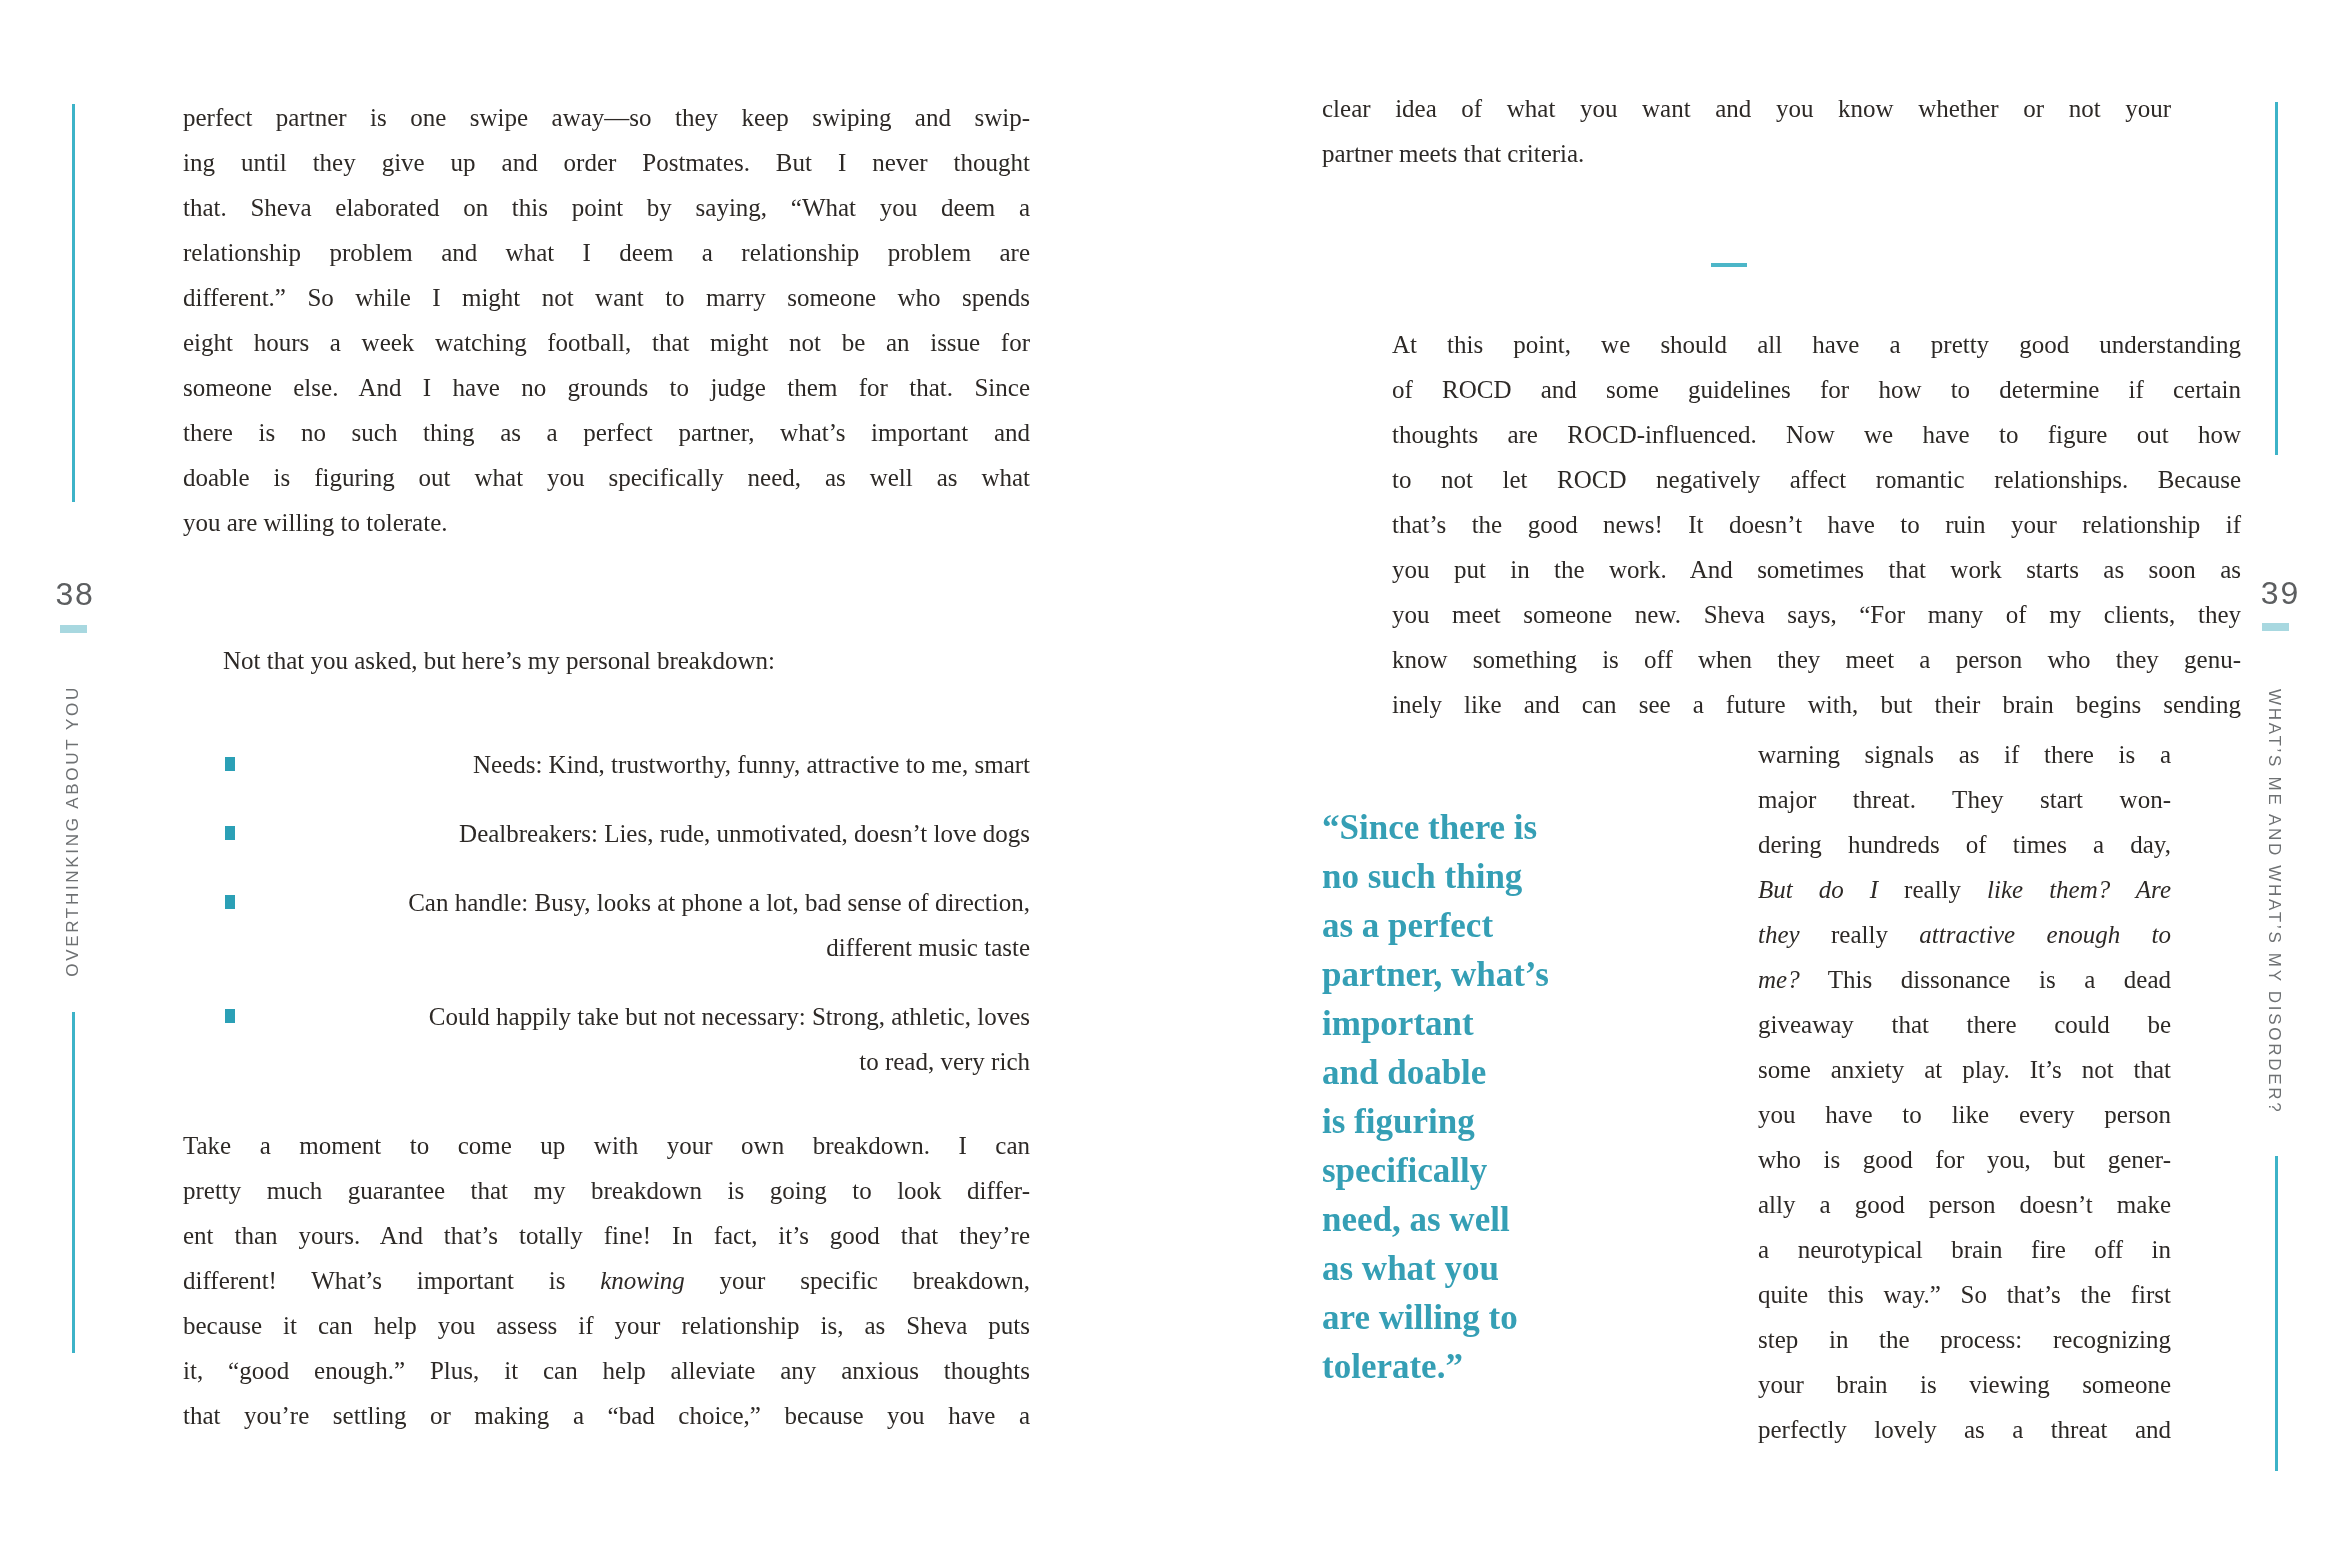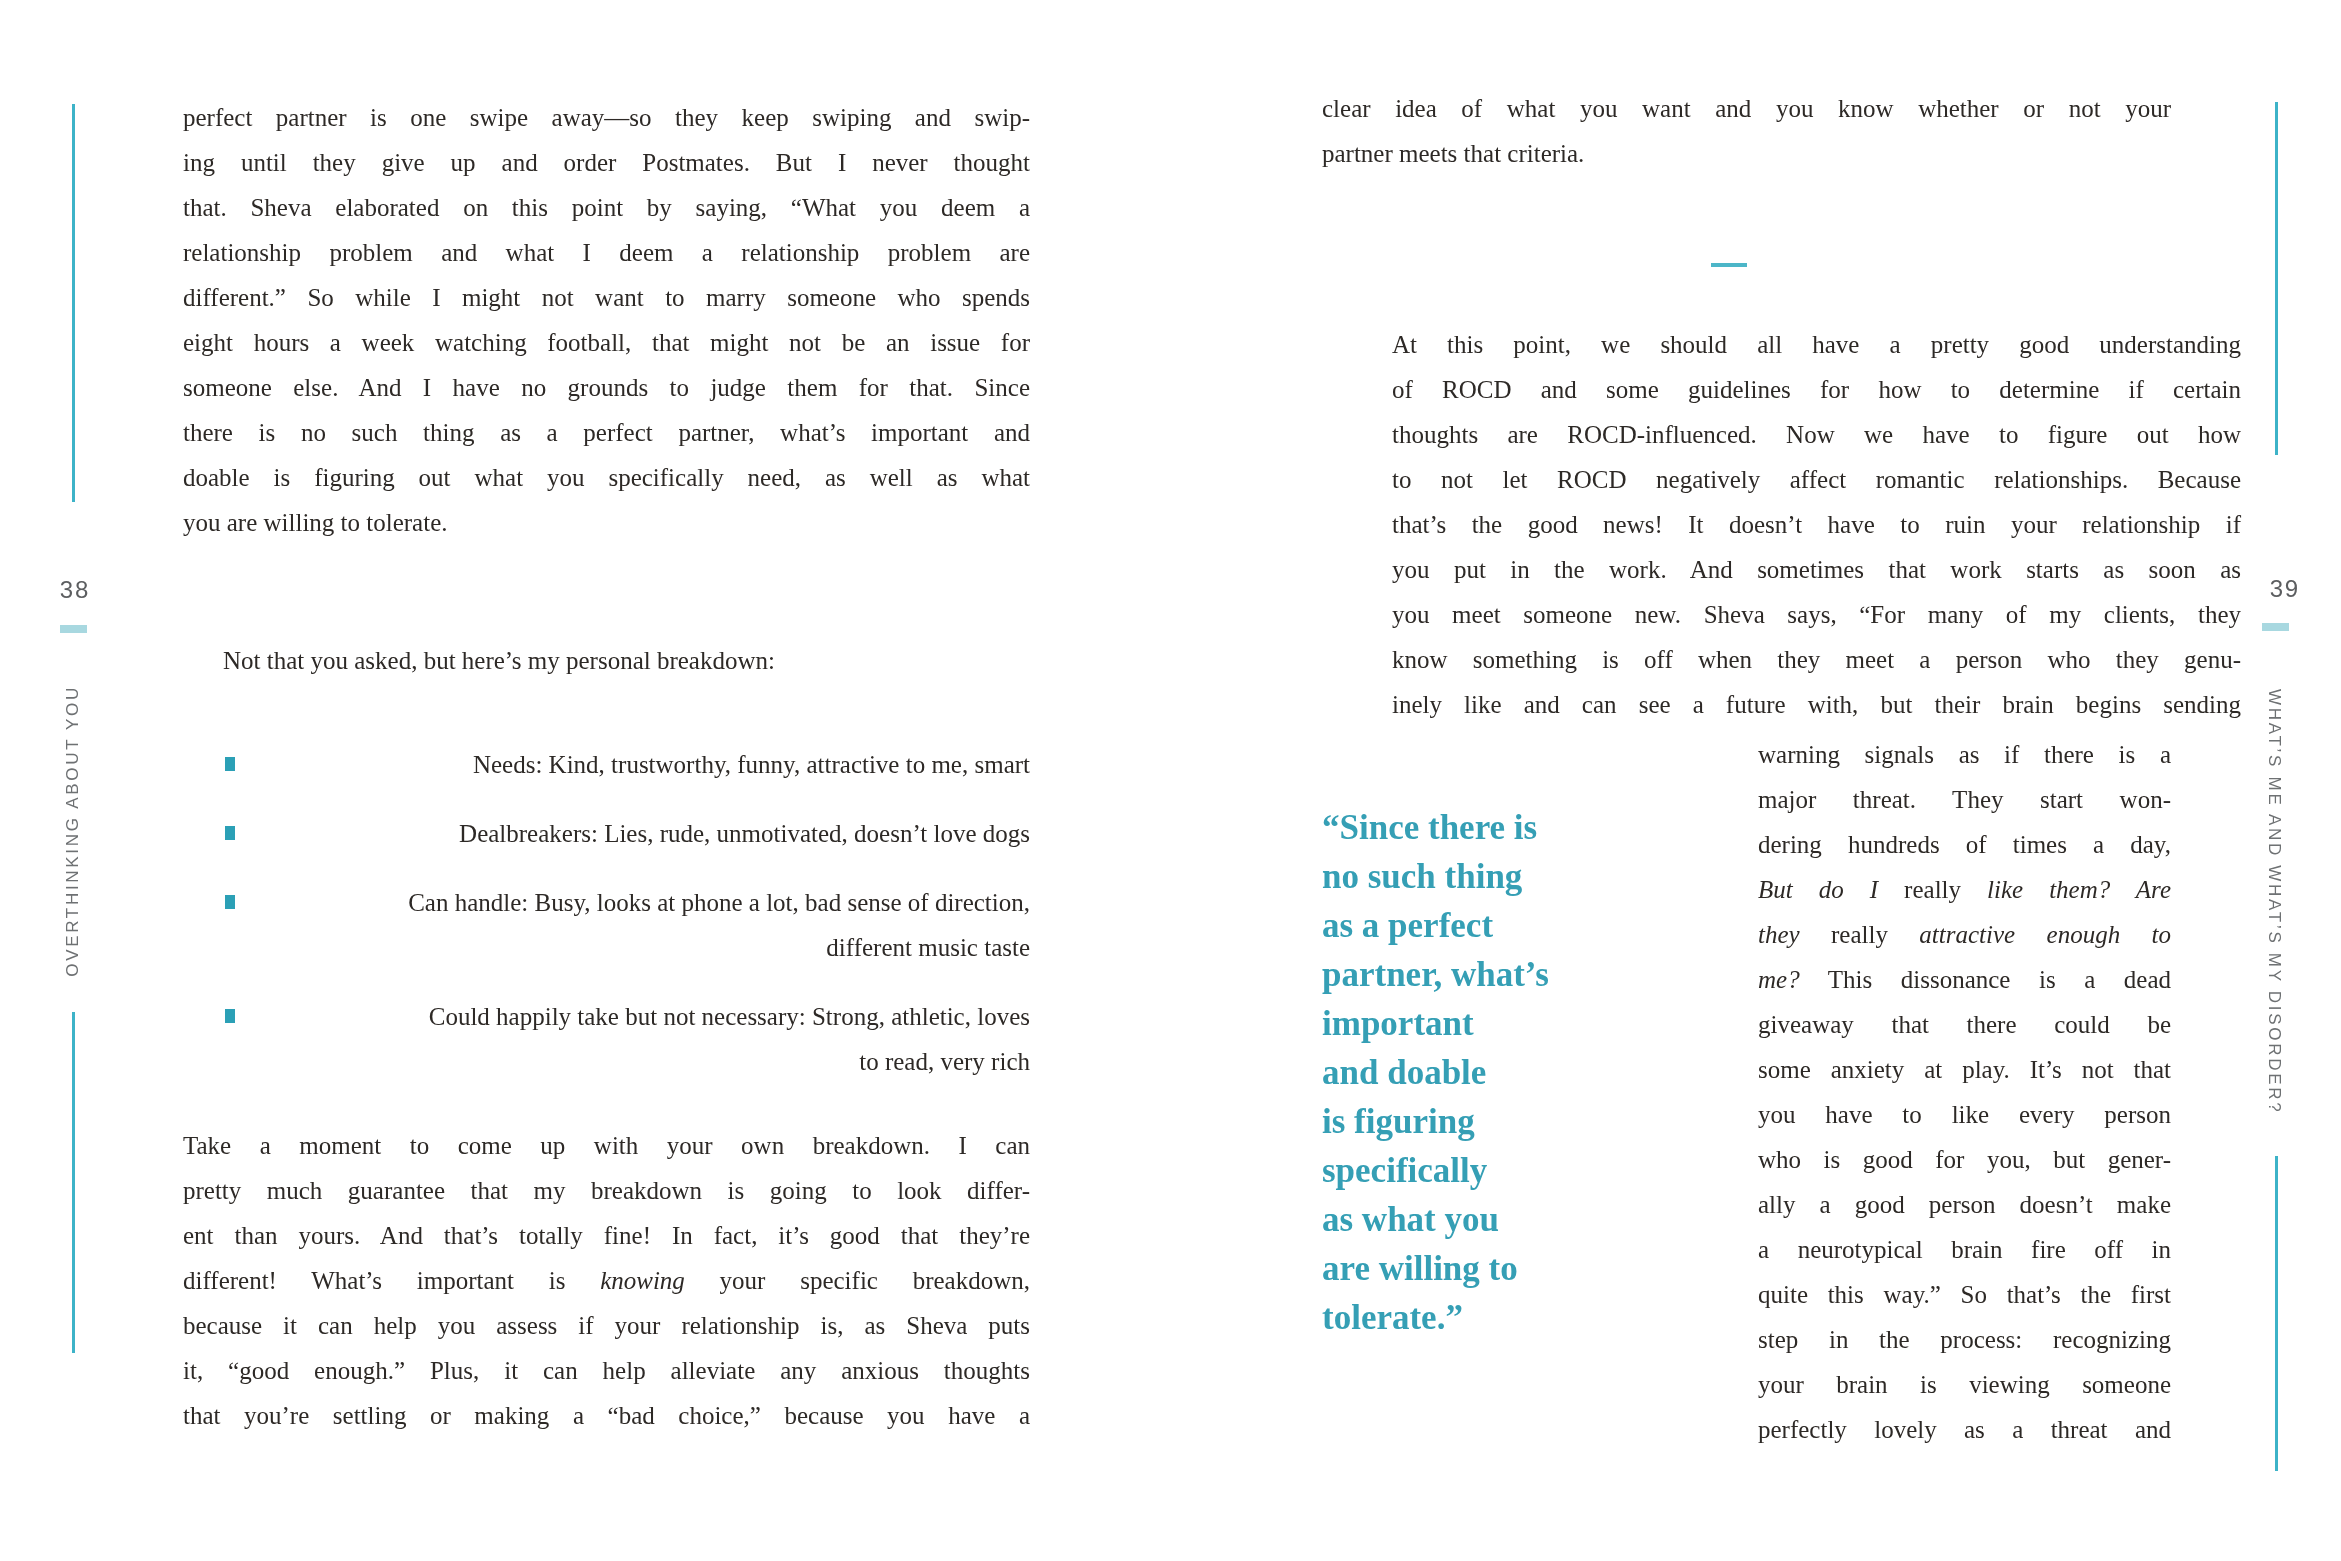--- a/index.html
+++ b/index.html
@@ -29,21 +29,21 @@
   .pq .line{font-size:35px;line-height:49px;font-weight:bold;color:#359fb5;
             text-align:left;text-align-last:left;}
   #narrow{left:1758px;top:732px;width:413px;}
 
   
   .vrule{position:absolute;width:2.7px;background:#3db3c8;}
   #l-rule-top{left:72px;top:104px;height:398px;}
   #l-rule-bot{left:72px;top:1012px;height:341px;}
   #r-rule-top{left:2275px;top:102px;height:353px;}
   #r-rule-bot{left:2275px;top:1156px;height:315px;}
-  .pagenum{position:absolute;font-family:"Liberation Sans",sans-serif;font-size:24px;
+  .pagenum{position:absolute;font-family:"Liberation Sans",sans-serif;font-size:32px;
            color:#5c5e60;letter-spacing:1.8px;}
   #l-num{left:50px;top:576px;width:50px;text-align:center;}
   #r-num{left:2250px;top:575px;width:50px;text-align:right;}
   .dash{position:absolute;width:27px;height:8px;background:#a8d8e0;}
   #l-dash{left:60px;top:625px;}
   #r-dash{left:2262px;top:623px;}
   .vtext{position:absolute;font-family:"Liberation Sans",sans-serif;font-size:17px;
          letter-spacing:2.7px;color:#6e7173;writing-mode:vertical-rl;white-space:nowrap;line-height:23.4px;}
   #l-head{left:61px;top:685px;transform:rotate(180deg);}
   #r-head{left:2263px;top:689px;}
@@ -139,20 +139,21 @@
 
     <div class="block pq" id="pullquote">
         <div class="line">“Since there is</div>
         <div class="line">no such thing</div>
         <div class="line">as a perfect</div>
         <div class="line">partner, what’s</div>
         <div class="line">important</div>
         <div class="line">and doable</div>
         <div class="line">is figuring</div>
         <div class="line">specifically</div>
+        <div class="line">need, as well</div>
         <div class="line">as what you</div>
         <div class="line">are willing to</div>
         <div class="line">tolerate.”</div>
       </div>
 
     <div class="block" id="narrow">
         <div class="line">warning signals as if there is a</div>
         <div class="line">major threat. They start won-</div>
         <div class="line">dering hundreds of times a day,</div>
         <div class="line"><span class="it">But do I</span><span> really </span><span class="it">like them? Are</span></div>

